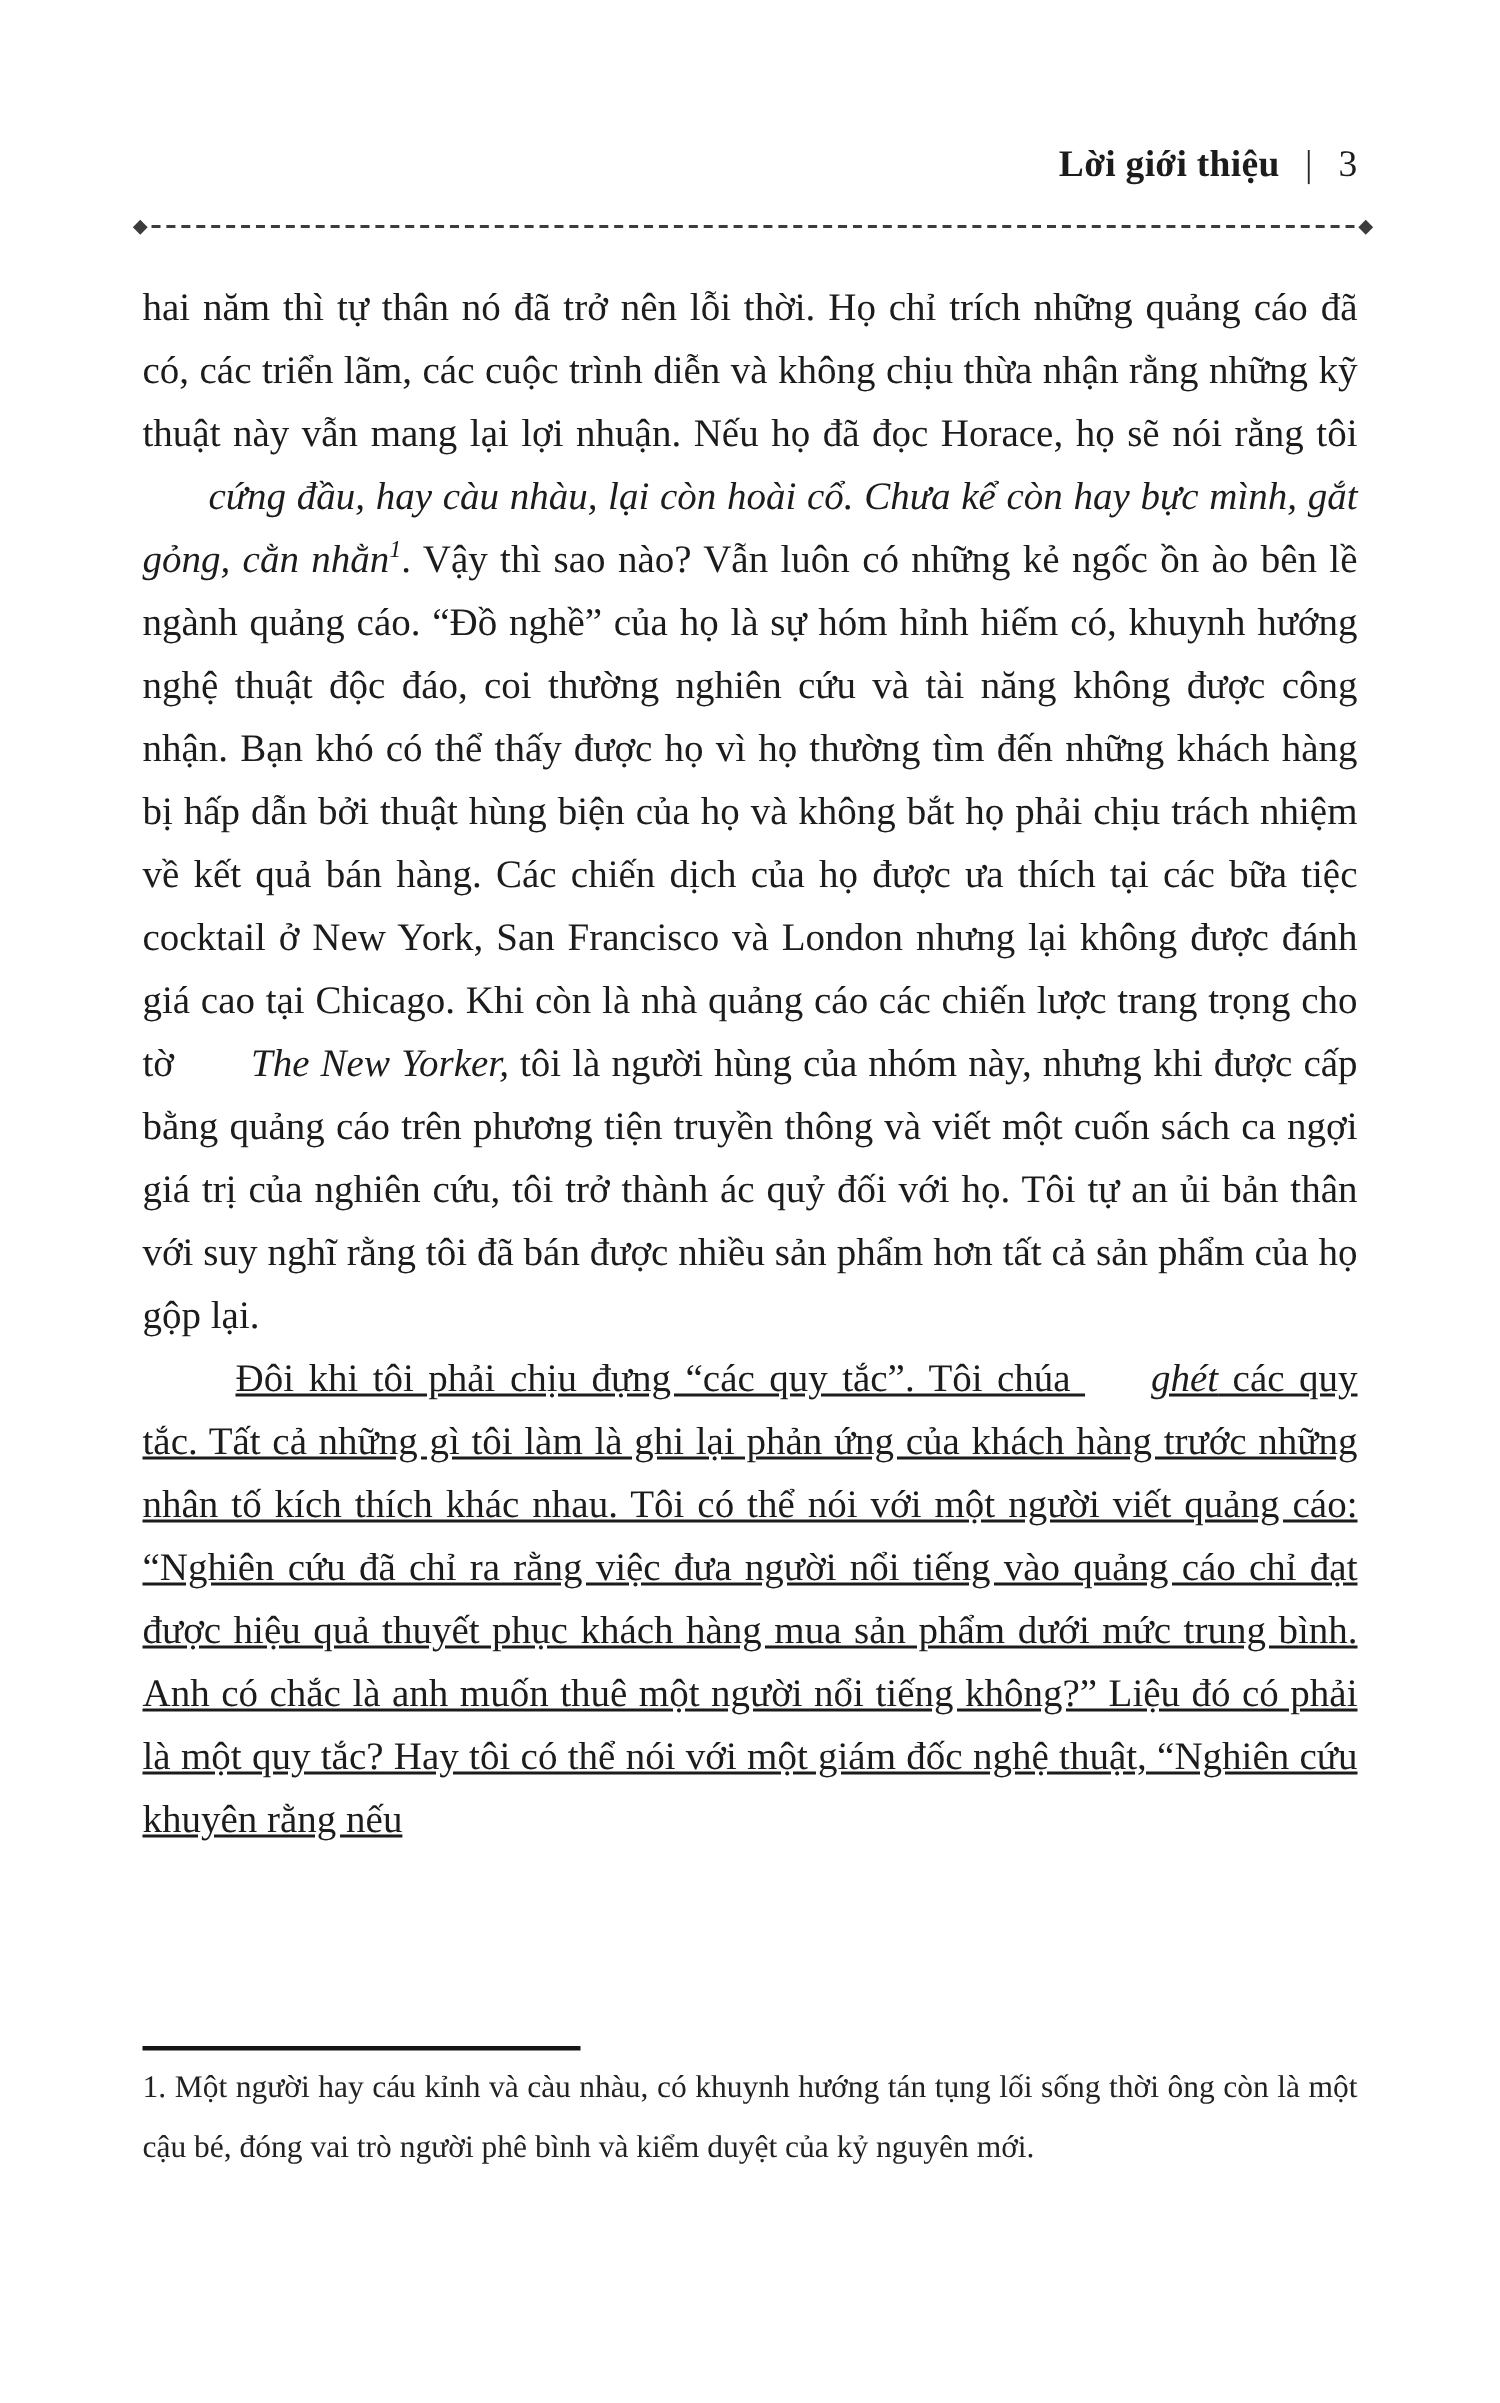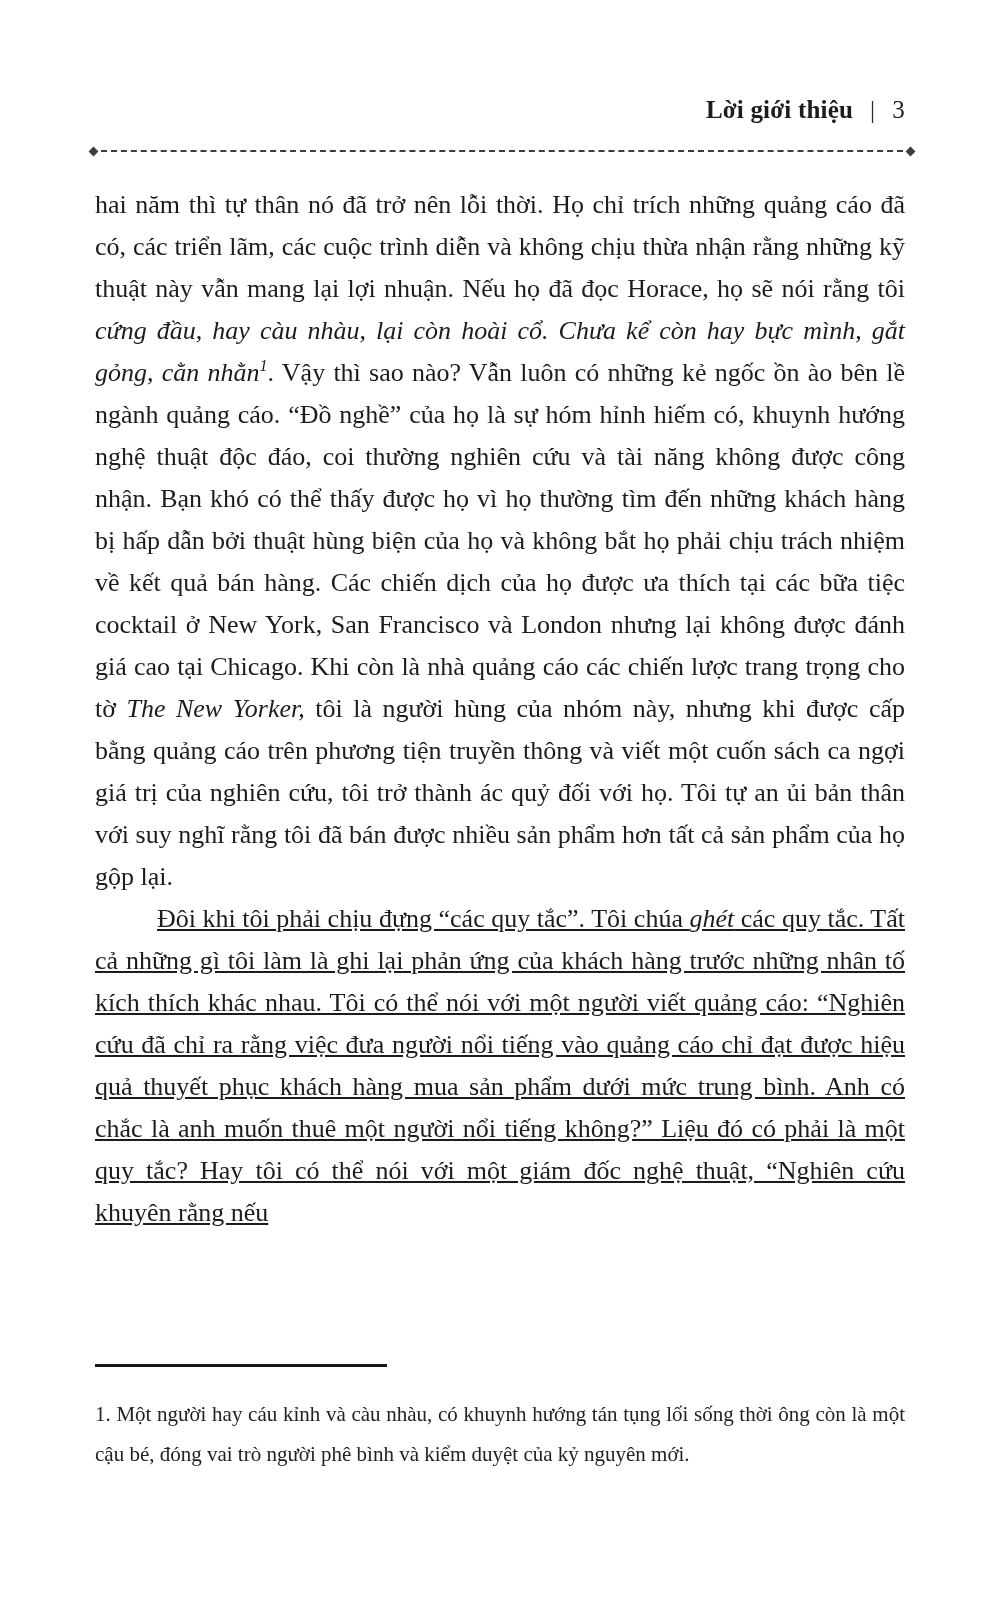--- a/index.html
+++ b/index.html
@@ -77,20 +77,21 @@
   }
   .para {
     margin: 0;
   }
   .para.indent {
     text-indent: 62px;
     text-decoration: underline;
   }
   .italic {
     font-style: italic;
+    margin-left: 44px;
   }
   sup.footnote-ref {
     font-size: 0.62em;
     font-style: italic;
     line-height: 0;
     vertical-align: super;
   }
 
   
   .footnote-area {
@@ -98,21 +99,21 @@
     left: 95px;
     top: 1364px;
     width: 810px;
   }
   .footnote-rule {
     width: 292px;
     height: 3px;
     background: #161616;
   }
   .footnote {
-    margin: 27px 0 0 0;
+    margin: 4px 0 0 0;
     font-size: 21px;
     line-height: 40px;
     text-align: justify;
     color: #222222;
   }
 </style>
 </head>
 <body>
 
 <div class="page">

